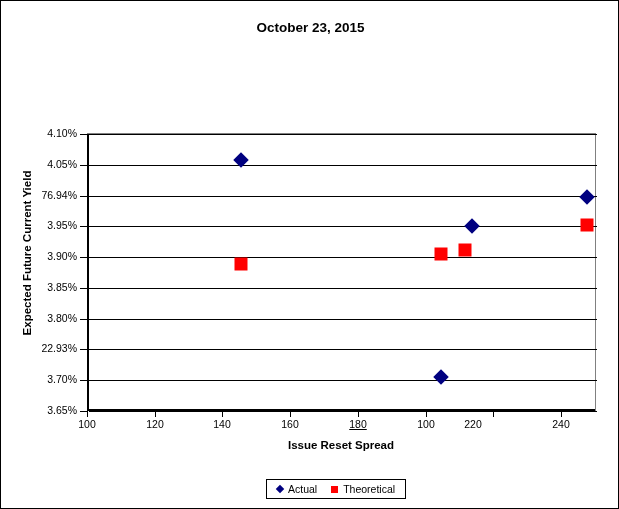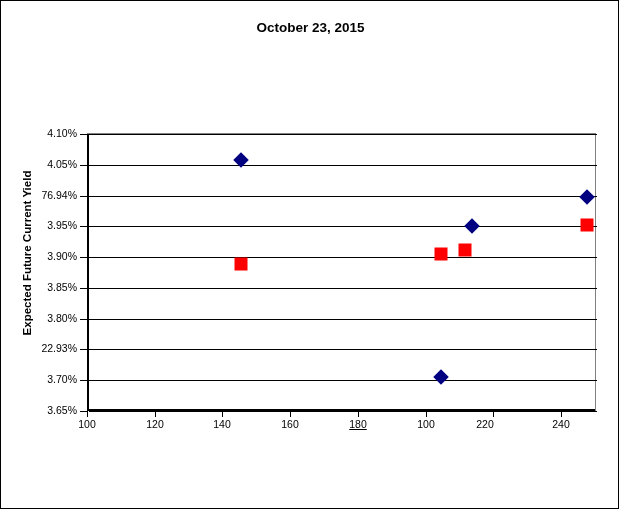--- a/index.html
+++ b/index.html
@@ -234,21 +234,32 @@
       <div class="marker marker-diamond" style="left: 152.4px; top: 26.4689px; background: rgb(0, 0, 128);"></div>
       <div class="marker marker-diamond" style="left: 382.693px; top: 92.3333px; background: rgb(0, 0, 128);"></div>
       <div class="marker marker-diamond" style="left: 352.213px; top: 243.144px; background: rgb(0, 0, 128);"></div>
       <div class="marker marker-diamond" style="left: 497.84px; top: 63.4022px; background: rgb(0, 0, 128);"></div>
       <div class="marker marker-square" style="left: 152.4px; top: 130.498px; background: rgb(255, 0, 0);"></div>
       <div class="marker marker-square" style="left: 352.213px; top: 120.033px; background: rgb(255, 0, 0);"></div>
       <div class="marker marker-square" style="left: 375.92px; top: 116.34px; background: rgb(255, 0, 0);"></div>
       <div class="marker marker-square" style="left: 497.84px; top: 91.1022px; background: rgb(255, 0, 0);"></div>
     </div>
 
-
+  <div id="x-axis-title">Issue Reset Spread</div>
+
+  <div id="legend">
+    <div class="legend-entry">
+      <span class="legend-swatch-diamond"></span>
+      <span>Actual</span>
+    </div>
+    <div class="legend-entry">
+      <span class="legend-swatch-square"></span>
+      <span>Theoretical</span>
+    </div>
+  </div>
 
 <div class="ytick" style="top: 410px;"></div>
     <div class="ytick" style="top: 379px;"></div>
     <div class="ytick" style="top: 348px;"></div>
     <div class="ytick" style="top: 318px;"></div>
     <div class="ytick" style="top: 287px;"></div>
     <div class="ytick" style="top: 256px;"></div>
     <div class="ytick" style="top: 225px;"></div>
     <div class="ytick" style="top: 195px;"></div>
     <div class="ytick" style="top: 164px;"></div>
@@ -259,16 +270,16 @@
     <div class="xlabel" style="left: 154px;">120</div>
     <div class="xtick" style="left: 221px;"></div>
     <div class="xlabel" style="left: 221px;">140</div>
     <div class="xtick" style="left: 289px;"></div>
     <div class="xlabel" style="left: 289px;">160</div>
     <div class="xtick" style="left: 357px;"></div>
     <div class="xlabel" style="left: 357px; text-decoration: underline;">180</div>
     <div class="xtick" style="left: 425px;"></div>
     <div class="xlabel" style="left: 425px;">100</div>
     <div class="xtick" style="left: 492px;"></div>
-    <div class="xlabel" style="left: 484px;">220</div>
+    <div class="xlabel" style="left: 472px;">220</div>
     <div class="xtick" style="left: 560px;"></div>
     <div class="xlabel" style="left: 560px;">240</div>
   </div>
 
 </body></html>

